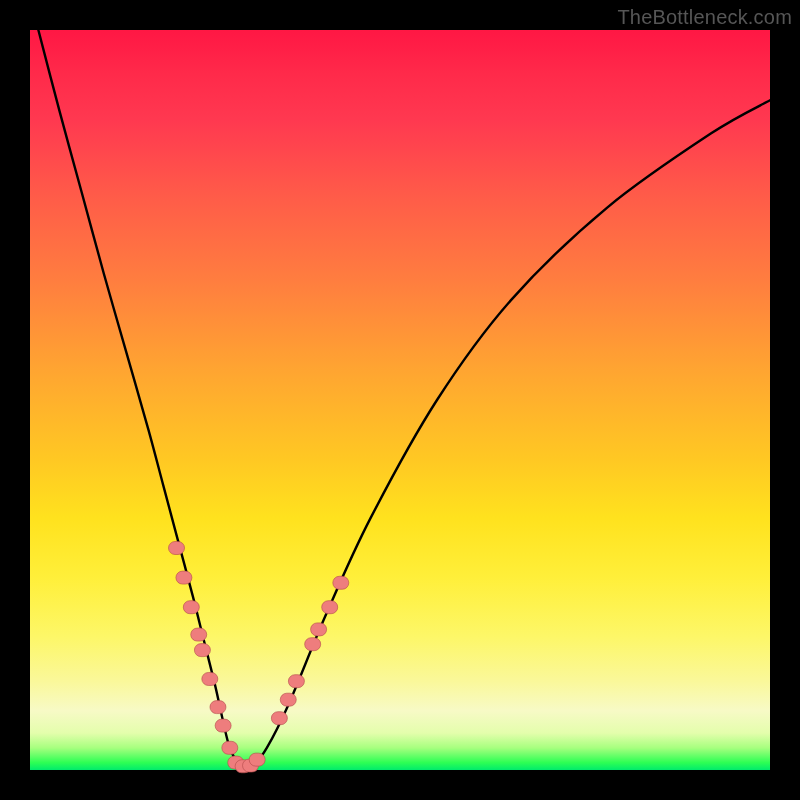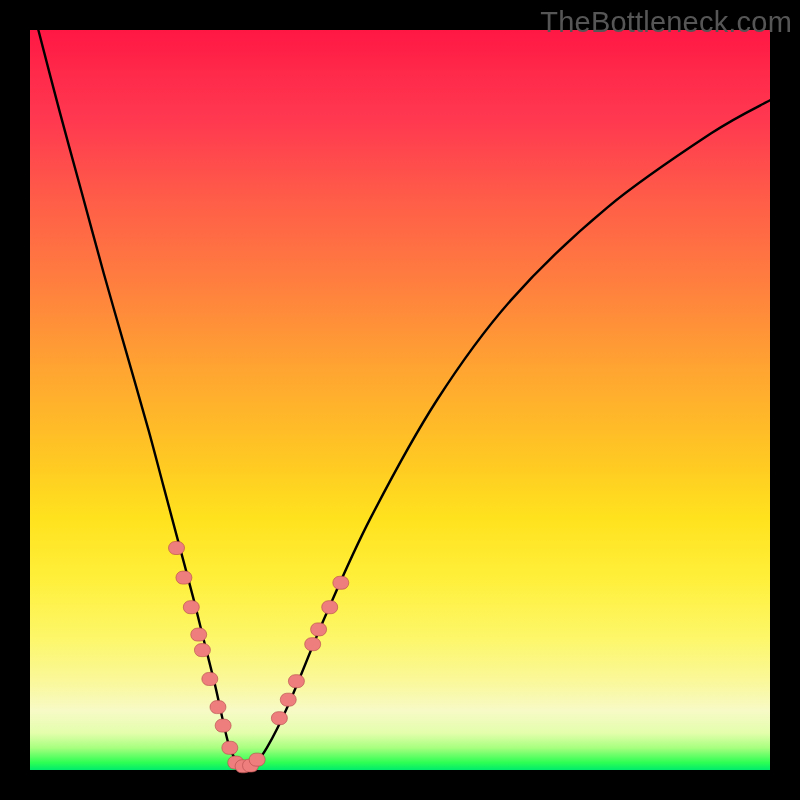--- a/index.html
+++ b/index.html
@@ -35,21 +35,21 @@
       #a7ff7f 97%,
       #2dff54 99%,
       #00eb6c 100%
     );
   }
   .watermark {
     position: absolute;
     top: 6px;
     right: 8px;
     color: #565656;
-    font-size: 29px;
+    font-size: 20px;
     font-weight: 500;
     letter-spacing: 0.2px;
     user-select: none;
   }
   svg.plot {
     position: absolute;
     left: 30px;
     top: 30px;
     width: 740px;
     height: 740px;

